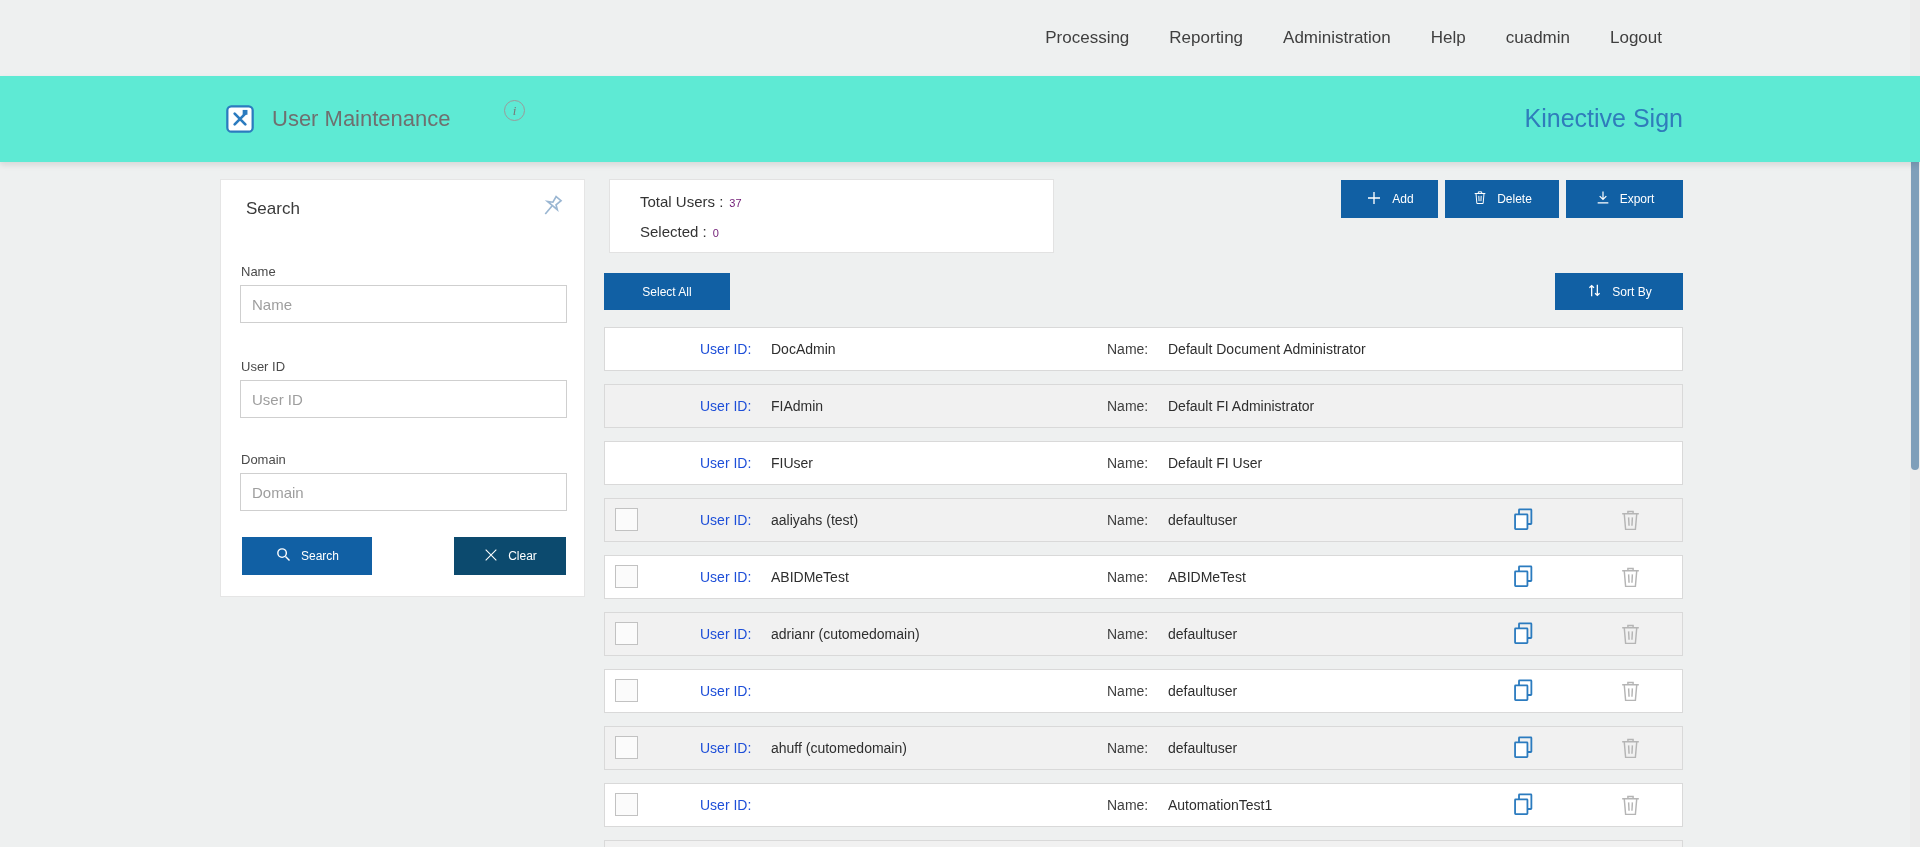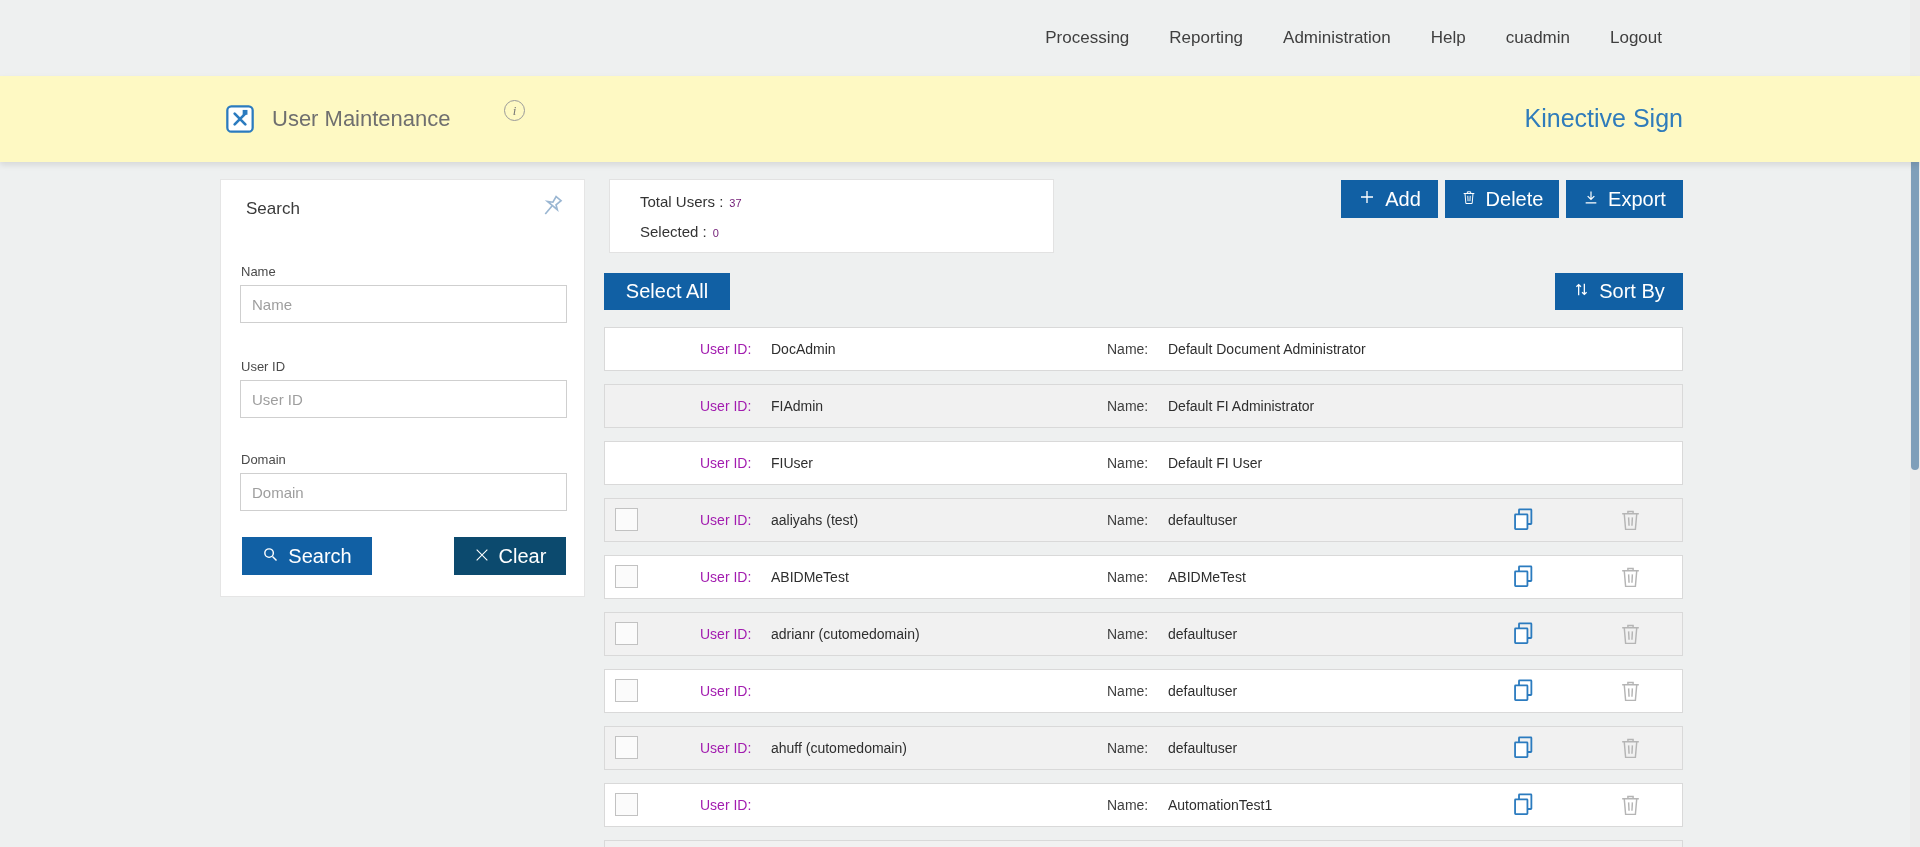--- a/index.html
+++ b/index.html
@@ -15,21 +15,21 @@
     position:absolute; top:0; left:0; width:1920px; height:76px;
     background:#eef0f0;
     display:flex; align-items:center; justify-content:flex-end;
     gap:40px; padding-right:258px;
     font-size:17px; color:#3f3f3f;
   }
   .topnav span { cursor:pointer; }
   
   .header {
     position:absolute; top:76px; left:0; width:1920px; height:86px;
-    background:#fef9c3;
+    background:#5eead4;
     box-shadow:0 3px 6px rgba(0,0,0,0.10);
     z-index:2;
   }
   .header-logo { position:absolute; left:224px; top:27px; width:32px; height:32px; }
   .header-title { position:absolute; left:272px; top:30px; font-size:22px; color:#6f6f6f; }
   .info-icon {
     position:absolute; left:504px; top:24px; width:21px; height:21px;
     border:1px solid #9a9a9a; border-radius:50%;
     text-align:center; line-height:19px;
     font-family:"Liberation Serif", serif; font-style:italic;
@@ -50,21 +50,21 @@
     border:1px solid #cfcfcf; background:#fff;
     font-family:"Liberation Sans", sans-serif;
     font-size:15px; padding:0 11px; color:#333; outline:none;
   }
   .sp-input::placeholder { color:#9e9e9e; }
   .sp-input.i1 { top:105px; } .sp-input.i2 { top:200px; } .sp-input.i3 { top:293px; }
   
   .btn {
     position:absolute; height:38px;
     display:flex; align-items:center; justify-content:center; gap:9px;
-    background:#1160a4; color:#fff; font-size:20px;
+    background:#1160a4; color:#fff; font-size:12px;
     border:none; cursor:pointer;
     font-family:"Liberation Sans", sans-serif;
   }
   .btn svg { flex:0 0 auto; }
   .btn-search { left:21px; top:357px; width:130px; }
   .btn-clear  { left:233px; top:357px; width:112px; background:#0c4a6e; }
   .btn-add    { left:1341px; top:180px; width:97px; }
   .btn-delete { left:1445px; top:180px; width:114px; }
   .btn-export { left:1566px; top:180px; width:117px; }
   .btn-selectall { left:604px; top:273px; width:126px; height:37px; }
@@ -78,21 +78,21 @@
   .summary .line.t { top:13px; } .summary .line.s { top:43px; }
   .summary .val { font-size:11px; margin-left:6px; color:#701a75; }
   
   .user-list { position:absolute; left:604px; top:327px; width:1079px; }
   .row {
     position:relative; height:44px; margin-bottom:13px;
     background:#fff; border:1px solid #d9d9d9;
   }
   .row.alt { background:#f1f1f1; }
   .row span.cell { position:absolute; top:0; line-height:42px; font-size:14px; white-space:nowrap; }
-  .uid-label  { left:95px;  color:#a21caf; }
+  .uid-label  { left:95px;  color:#1d4ed8; }
   .uid-value  { left:166px; color:#2e2e2e; }
   .name-label { left:502px; color:#3f3f3f; }
   .name-value { left:563px; color:#2e2e2e; }
   .checkbox {
     position:absolute; left:10px; top:9px; width:23px; height:23px;
     border:1px solid #c2c2c2; background:#fbfbfb; cursor:pointer;
   }
   .row-action { position:absolute; top:7px; width:30px; height:30px; cursor:pointer;
     display:flex; align-items:center; justify-content:center; background:transparent; border:none; }
   .copy-action  { left:903px; }

